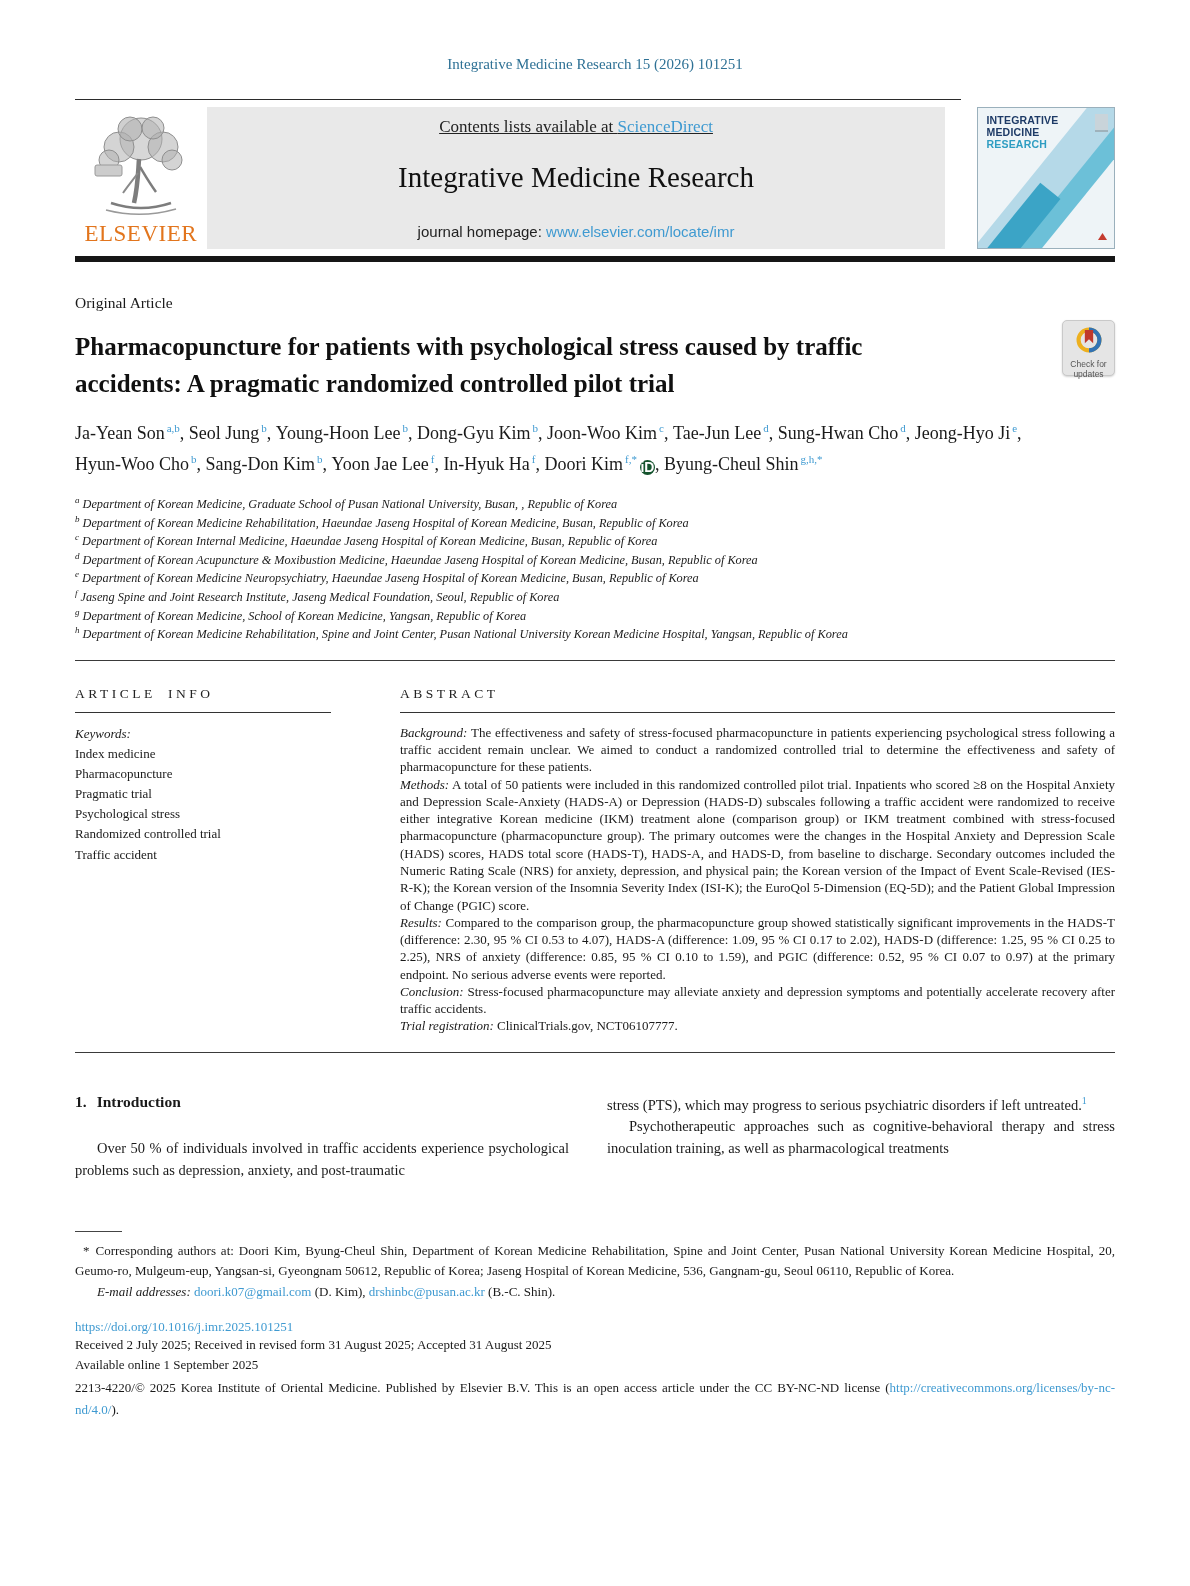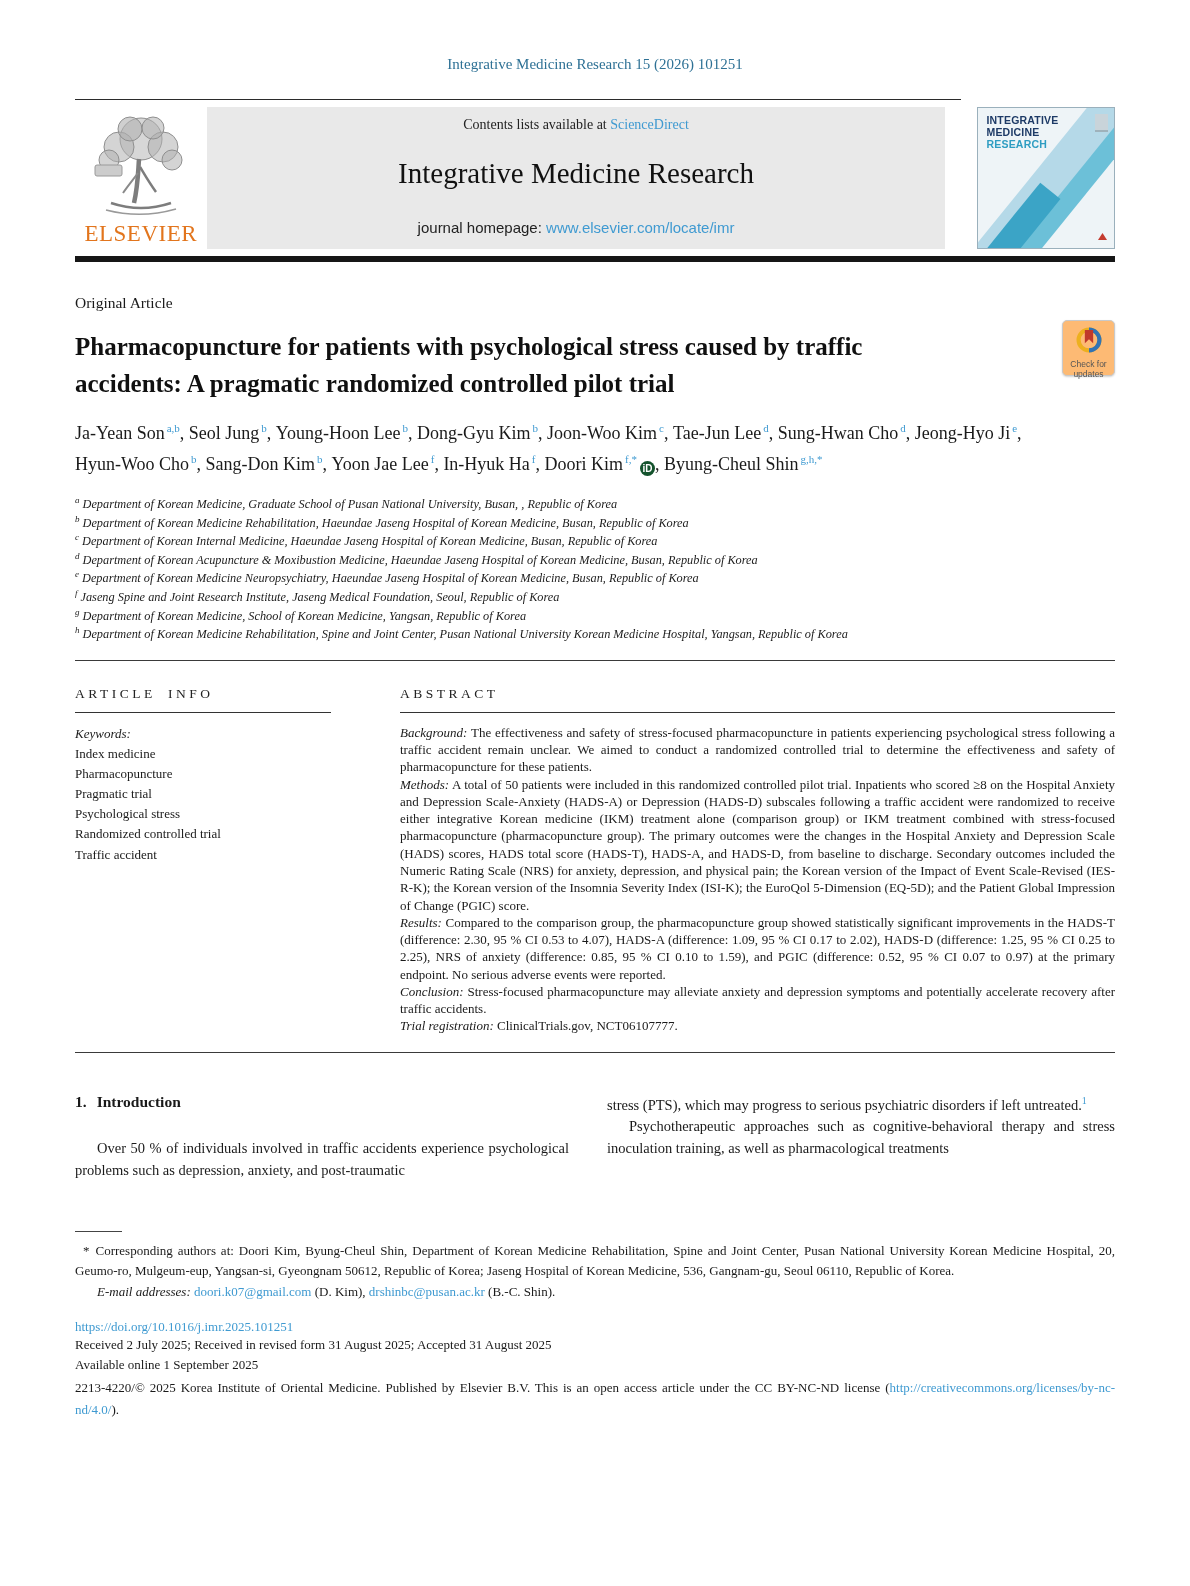--- a/index.html
+++ b/index.html
@@ -9,44 +9,44 @@
 
   
   .citation { text-align:center; font-size:15px; color:#2e7195; }
 
   
   .top-rule { border:none; border-top:1.5px solid #2b2b2b; width:886px; margin:26px 0 0 0; }
   .header-row { display:flex; margin-top:7px; height:142px; }
   .logo-col { width:134px; display:flex; flex-direction:column; align-items:center; justify-content:flex-end; padding-bottom:2px; }
   .elsevier-word { font-size:23px; color:#e2751d; letter-spacing:.5px; margin-top:0; }
   .graybox { width:752px; background:#e9e9e9; display:flex; flex-direction:column; align-items:center; padding:10px 10px 12px; }
-  .contents-line { font-size:14px; color:#222; }
+  .contents-line { font-size:17px; color:#222;text-decoration:underline; }
   .link { color:#3f9ad1; text-decoration:none; cursor:pointer; }
   .journal-title { font-size:29px; color:#111; margin-top:24px; }
   .homepage-line { font-family:"Liberation Sans", sans-serif; font-size:15px; color:#222; margin-top:29px; }
   .cover { margin-left:32px; width:140px; height:142px; position:relative; overflow:hidden; background:#eef4f7; border:1px solid #9ab0bc; }
   .cover .band1 { position:absolute; width:260px; height:40px; background:#b5d9e8; transform:rotate(-51deg); left:-70px; top:72px; }
   .cover .band2 { position:absolute; width:260px; height:20px; background:#6cc0d8; transform:rotate(-51deg); left:-48px; top:92px; }
   .cover .band3 { position:absolute; width:160px; height:26px; background:#3ba4c6; transform:rotate(-51deg); left:-58px; top:132px; }
   .cover-title { position:absolute; top:7px; left:8px; font-family:"Liberation Sans", sans-serif; font-weight:bold; font-size:10.5px; line-height:1.12; color:#1d3a66; letter-spacing:.2px; }
   .cover-title .l3 { color:#2e9dc2; }
   .cover-block { position:absolute; top:6px; right:6px; width:13px; height:18px; background:#c9d4da; border-bottom:2px solid #9fb2bb; }
   .cover-mark { position:absolute; bottom:8px; right:7px; width:9px; height:7px; background:#c43b2f; clip-path:polygon(0 100%,50% 0,100% 100%); }
   .black-bar { height:6px; background:#161616; margin-top:7px; }
 
   
   .article-head { position:relative; }
   .article-type { font-size:15.5px; margin-top:32px; }
-  .check-badge { position:absolute; right:0; top:26px; width:53px; height:56px; background:#fdba74; border:1px solid #c9c9c9; border-radius:5px; box-shadow:0 1px 2px rgba(0,0,0,.18); display:flex; flex-direction:column; align-items:center; padding-top:4px; cursor:pointer; }
+  .check-badge { position:absolute; right:0; top:26px; width:53px; height:56px; background:#e5e5e5; border:1px solid #c9c9c9; border-radius:5px; box-shadow:0 1px 2px rgba(0,0,0,.18); display:flex; flex-direction:column; align-items:center; padding-top:4px; cursor:pointer; }
   .check-badge .txt { font-family:"Liberation Sans", sans-serif; font-size:8.5px; color:#555; line-height:1.15; text-align:center; margin-top:1px; }
   .title { font-size:25px; line-height:1.48; color:#101010; margin-top:16px; max-width:960px; }
   .authors { margin-top:16px; font-size:18px; line-height:1.7; max-width:958px; }
   .author { white-space:nowrap; }
   .authors sup { color:#3f9ad1; font-size:11px; margin-left:2px; }
-  .orcid { display:inline-flex; width:15px; height:15px; border-radius:50%; background:#14532d; color:#fff; font-family:"Liberation Sans", sans-serif; font-size:10px; font-weight:bold; align-items:center; justify-content:center; vertical-align:-2px; margin-left:3px; cursor:pointer; }
+  .orcid { display:inline-flex; width:15px; height:15px; border-radius:50%; background:#14532d; color:#fff; font-family:"Liberation Sans", sans-serif; font-size:14px; font-weight:bold; align-items:center; justify-content:center; vertical-align:-2px; margin-left:3px; cursor:pointer; }
   .affils { margin-top:15px; }
   .aff { font-style:italic; font-size:12.3px; line-height:1.34; color:#1c1c1c; }
   .aff sup { font-size:9px; margin-right:3px; }
 
   .full-rule { border:none; border-top:1px solid #3a3a3a; margin-top:17px; }
 
   
   .ia-grid { display:grid; grid-template-columns:256px 715px; column-gap:69px; margin-top:25px; }
   .sec-heading { font-size:13.5px; letter-spacing:.26em; word-spacing:.4em; color:#222; }
   .sec-rule { border:none; border-top:1px solid #333; margin:10px 0 11px 0; }

